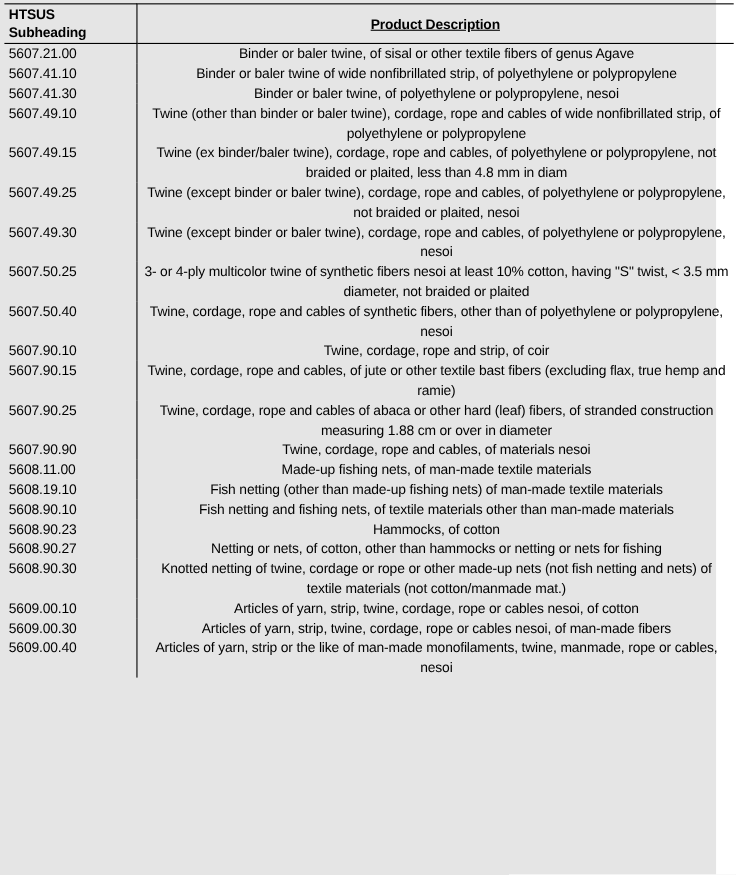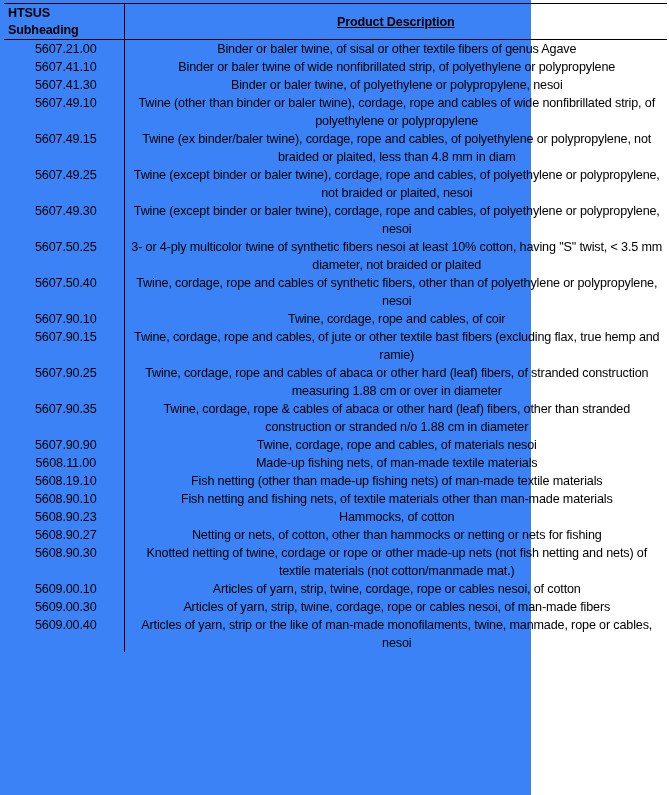--- a/index.html
+++ b/index.html
@@ -9,23 +9,23 @@
     }
     body {
       width: 669px;
       height: 795px;
       overflow: hidden;
       font-family: "Liberation Sans", "DejaVu Sans", sans-serif;
       color: #000000;
     }
     .page {
       position: relative;
-      width: 531px;
+      width: 651px;
       height: 795px;
-      background: #3b82f6;
+      background: #e5e5e5;
     }
     table.hts {
       position: absolute;
       left: 4px;
       top: 3px;
       width: 663px;
       border-collapse: collapse;
       table-layout: fixed;
       font-size: 12.6px;
       letter-spacing: -0.15px;
@@ -52,21 +52,20 @@
       text-decoration: underline;
     }
     table.hts td {
       padding: 0;
       line-height: 18px;
       vertical-align: top;
     }
     table.hts td.code {
       padding-left: 4px;
       border-right: 1.5px solid #000;
-      text-align: center;
     }
     table.hts td.desc {
       padding-left: 6px;
       padding-right: 4px;
       text-align: center;
     }
   </style>
 </head>
 <body>
 
@@ -114,33 +113,29 @@
         <tr>
           <td class="code">5607.50.25</td>
           <td class="desc">3- or 4-ply multicolor twine of synthetic fibers nesoi at least 10% cotton, having "S" twist, &lt; 3.5 mm diameter, not braided or plaited</td>
         </tr>
         <tr>
           <td class="code">5607.50.40</td>
           <td class="desc">Twine, cordage, rope and cables of synthetic fibers, other than of polyethylene or polypropylene, nesoi</td>
         </tr>
         <tr>
           <td class="code">5607.90.10</td>
-          <td class="desc">Twine, cordage, rope and cables, of coir</td>
+          <td class="desc">Twine, cordage, rope and strip, of coir</td>
         </tr>
         <tr>
           <td class="code">5607.90.15</td>
           <td class="desc">Twine, cordage, rope and cables, of jute or other textile bast fibers (excluding flax, true hemp and ramie)</td>
         </tr>
         <tr>
           <td class="code">5607.90.25</td>
           <td class="desc">Twine, cordage, rope and cables of abaca or other hard (leaf) fibers, of stranded construction measuring 1.88 cm or over in diameter</td>
-        </tr>
-        <tr>
-          <td class="code">5607.90.35</td>
-          <td class="desc">Twine, cordage, rope &amp; cables of abaca or other hard (leaf) fibers, other than stranded construction or stranded n/o 1.88 cm in diameter</td>
         </tr>
         <tr>
           <td class="code">5607.90.90</td>
           <td class="desc">Twine, cordage, rope and cables, of materials nesoi</td>
         </tr>
         <tr>
           <td class="code">5608.11.00</td>
           <td class="desc">Made-up fishing nets, of man-made textile materials</td>
         </tr>
         <tr>

